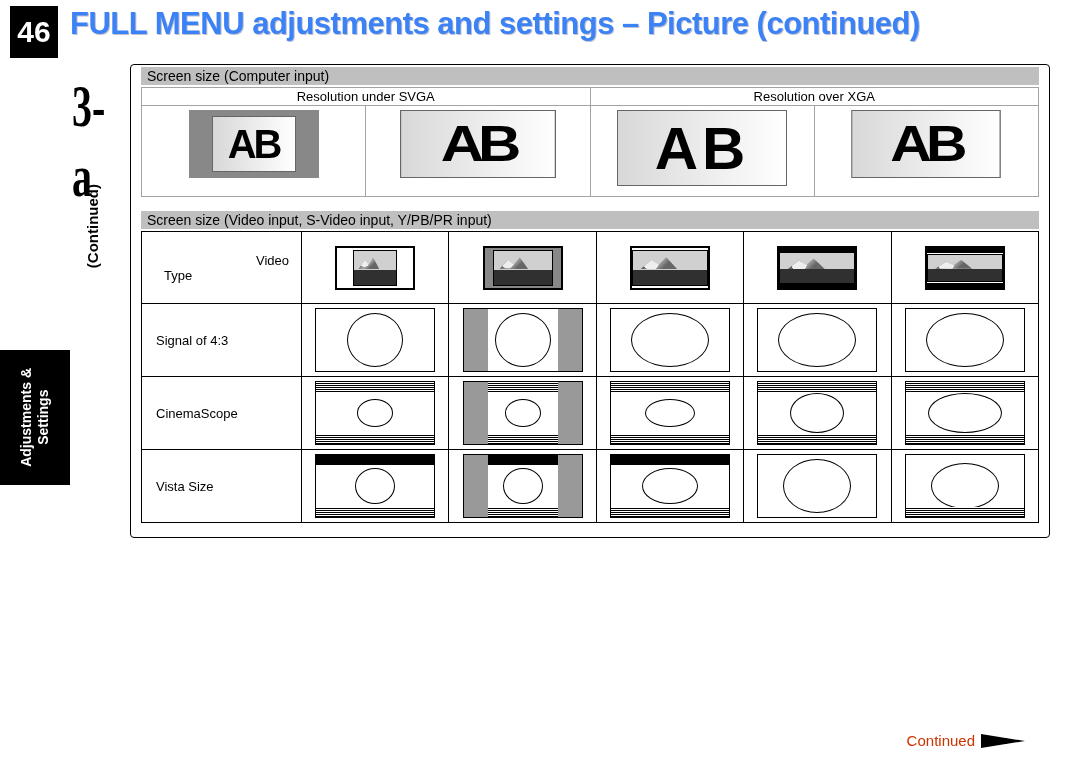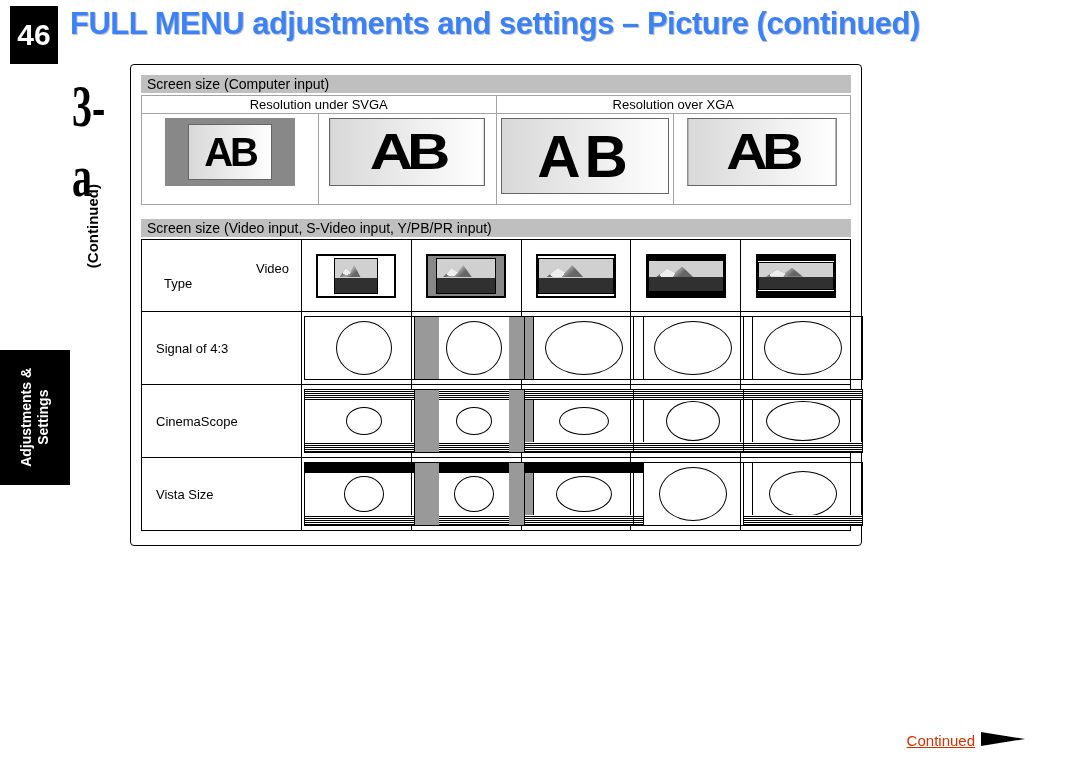--- a/index.html
+++ b/index.html
@@ -9,21 +9,21 @@
     font-family: Arial, Helvetica, sans-serif;
     background: #fff;
     position: relative;
     overflow: hidden;
   }
   .page-num {
     position: absolute;
     left: 10px;
     top: 6px;
     width: 48px;
-    height: 58px;
+    height: 52px;
     background: #000;
     color: #fff;
     font-size: 30px;
     font-weight: bold;
     display: flex;
     align-items: center;
     justify-content: center;
   }
   .title {
     position: absolute;
@@ -76,24 +76,24 @@
     transform: rotate(180deg);
     font-size: 14px;
     font-weight: bold;
     text-align: center;
     line-height: 1.2;
   }
   .content {
     position: absolute;
     left: 130px;
     top: 64px;
-    width: 732px;
+    width: 920px;
     border: 1px solid #000;
     border-radius: 4px;
-    padding: 10px 10px 14px 10px;
+    padding: 2px 10px 14px 10px;
   }
   .sec-header {
     background: #bfbfbf;
     font-size: 14px;
     padding: 1px 6px;
     margin-bottom: 2px;
   }
   table.comp {
     width: 100%;
     border-collapse: collapse;
@@ -189,21 +189,21 @@
     background: repeating-linear-gradient(0deg,#000 0 1px,#fff 1px 2px);
   }
   .hatch-both::before, .hatch-both::after {
     content:""; position:absolute; left:0; right:0; height:10px;
     background: repeating-linear-gradient(0deg,#000 0 1px,#fff 1px 2px);
   }
   .hatch-both::before{top:0;} .hatch-both::after{bottom:0;}
 
   .continued-foot {
     position:absolute; right:55px; bottom:15px;
-    color:#cc3300; font-size:15px; display:flex; align-items:flex-start; gap:6px;text-decoration:underline;
+    color:#cc3300; font-size:15px; display:flex; align-items:center; gap:6px;
   }
   .arrow {
     width:0;height:0;border-top:7px solid transparent;border-bottom:7px solid transparent;
     border-left:44px solid #000; position:relative;
   }
   .arrow::before{
     content:""; position:absolute; left:-44px; top:-3px; width:26px; height:6px; background:#000;
   }
 </style>
 </head>

